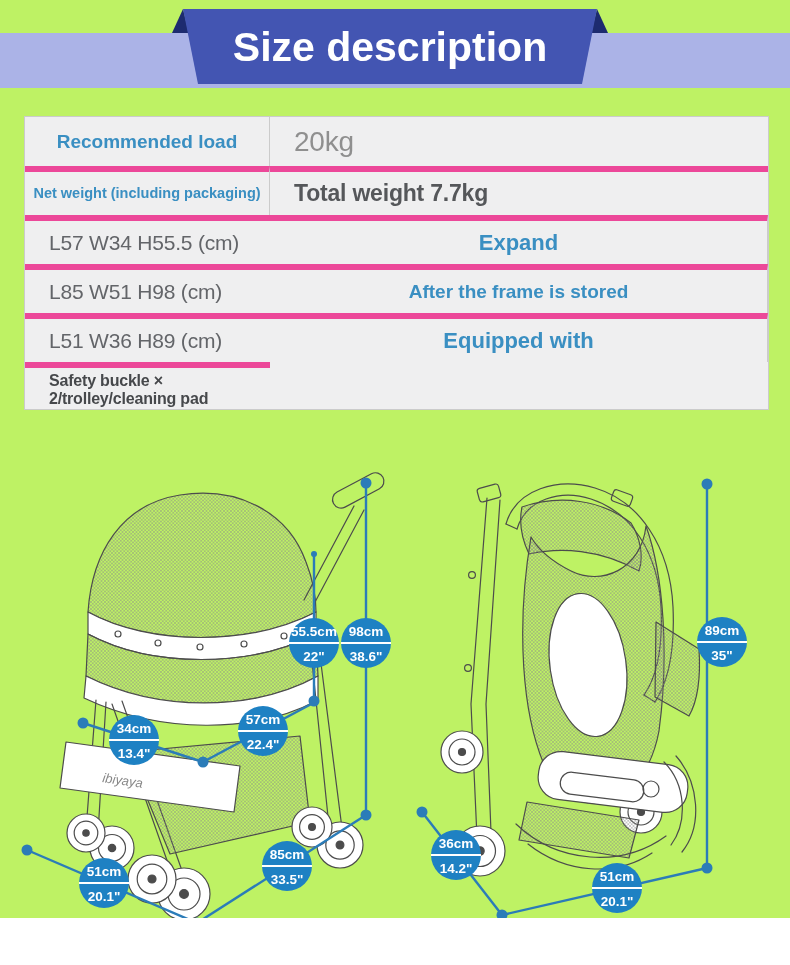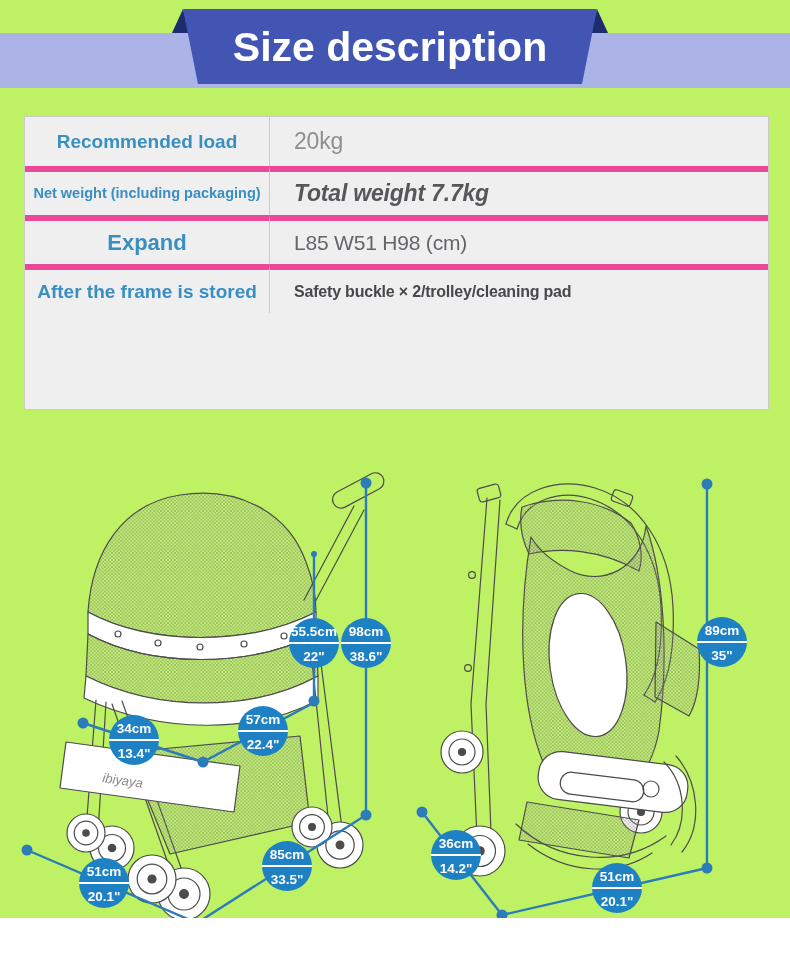--- a/index.html
+++ b/index.html
@@ -18,22 +18,22 @@
   }
   .cell{display:flex;align-items:center;box-sizing:border-box;}
   .cell.lab{justify-content:center;text-align:center;padding:0 0;
     border-right:1px solid #cbcbcb;line-height:1.15;}
   .cell.val{padding-left:24px;letter-spacing:-0.2px;}
   .row2plus{border-top:6px solid #ec4899;}
   .lab{color:#3a8fc2;font-weight:700;}
   .lab-lg{font-size:22px;}
   .lab-md{font-size:19px;}
   .lab-sm{font-size:14.5px;}
-  .v-light{color:#8f8f8f;font-size:23px;letter-spacing:1px;}
-  .v-bold{color:#55575a;font-size:23px;font-weight:700;font-style:italic;}
+  .v-light{color:#8f8f8f;font-size:28px;letter-spacing:1px;}
+  .v-bold{color:#55575a;font-size:23px;font-weight:700;}
   .v-dim{color:#636569;font-size:21px;}
   .v-small{color:#46484b;font-size:16px;font-weight:700;}
 
   
   .diagram{position:absolute;left:0;top:430px;font-family:"Liberation Sans",sans-serif;}
   .dimline{stroke:#2b7cb8;stroke-width:2.4;stroke-linecap:round;}
   .dot{fill:#2b7cb8;}
   .badge-circle{fill:#1e81c3;}
   .badge-sep{stroke:#ffffff;stroke-width:2;}
   .badge-txt{fill:#ffffff;font-size:13.5px;font-weight:700;text-anchor:middle;}
@@ -53,26 +53,29 @@
     <text class="banner-title" x="390" y="61" text-anchor="middle" font-size="41" fill="#ffffff">Size description</text>
   </svg>
 
   <div class="spec-table">
     <div class="cell lab lab-md">Recommended load</div>
     <div class="cell val v-light">20kg</div>
 
     <div class="cell lab lab-sm row2plus">Net weight (including packaging)</div>
     <div class="cell val v-bold row2plus">Total weight 7.7kg</div>
 
+    <div class="cell val v-dim row2plus">L57 W34 H55.5 (cm)</div>
 
     <div class="cell lab lab-lg row2plus">Expand</div>
     <div class="cell val v-dim row2plus">L85 W51 H98 (cm)</div>
 
     <div class="cell lab lab-md row2plus">After the frame is stored</div>
-
+    <div class="cell val v-dim row2plus">L51 W36 H89 (cm)</div>
+
+    <div class="cell lab lab-lg row2plus">Equipped with</div>
     <div class="cell val v-small row2plus">Safety buckle × 2/trolley/cleaning pad</div>
   </div>
 
   <svg class="diagram" width="790" height="535" viewBox="0 430 790 535">
     <defs>
       <pattern id="mesh" width="3.5" height="3.5" patternUnits="userSpaceOnUse">
         <path d="M0 3.5 L3.5 0 M0 0 L3.5 3.5" stroke="#8a8a8a" stroke-width="0.45"></path>
       </pattern>
     </defs>
 

